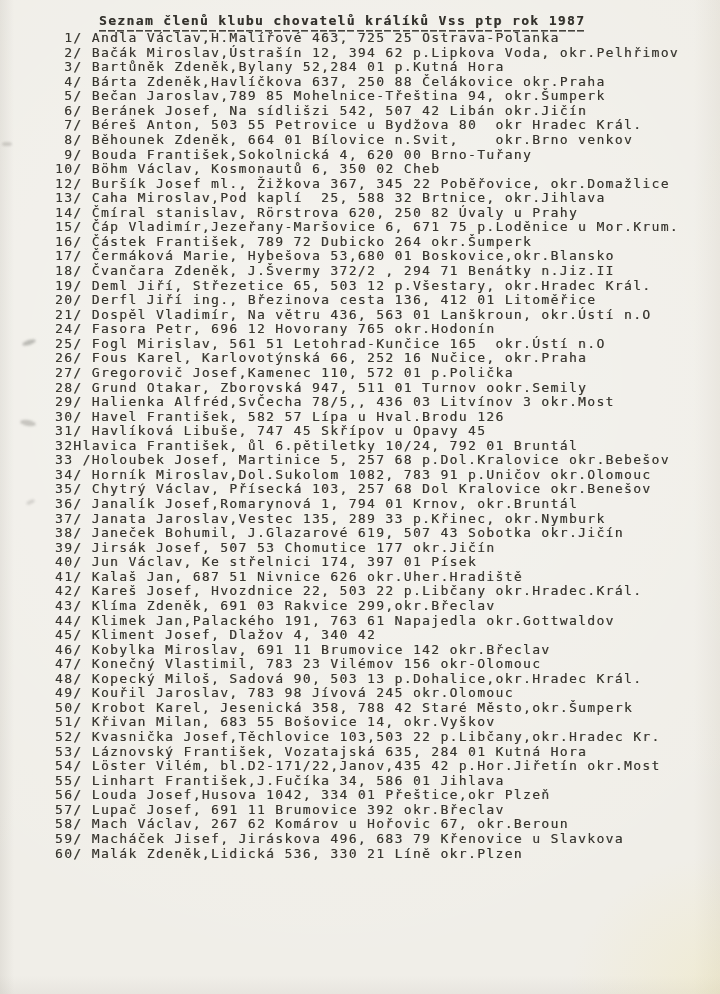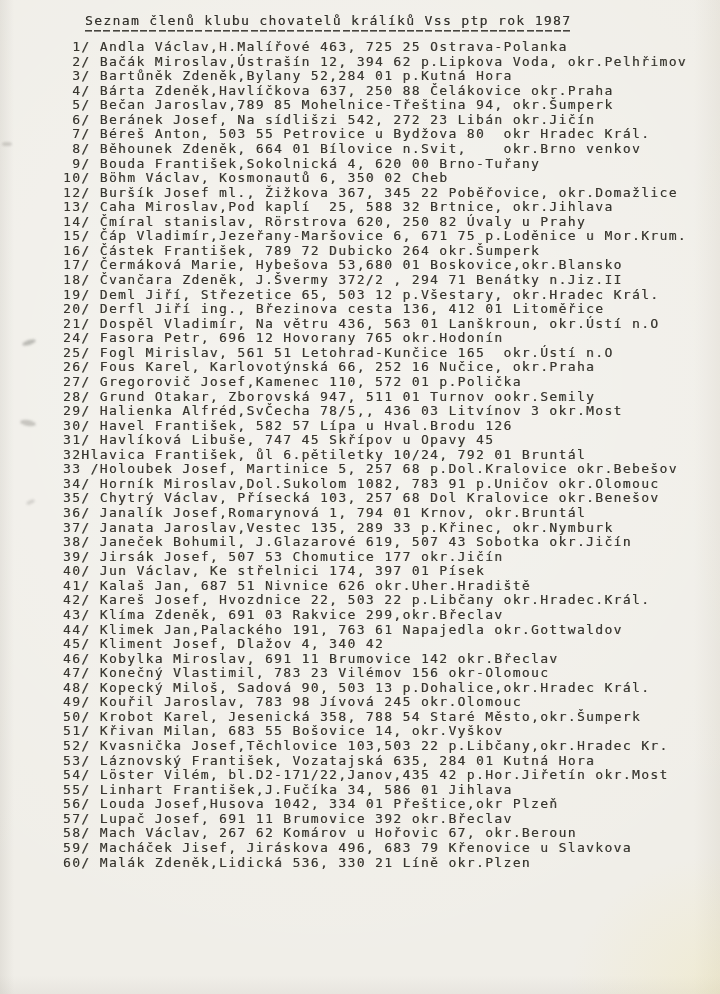--- a/index.html
+++ b/index.html
@@ -17,41 +17,40 @@
       radial-gradient(30% 20% at 100% 100%, rgba(238,228,170,0.35), rgba(238,228,170,0) 70%),
       linear-gradient(to right, rgba(170,165,155,0.20) 0px, rgba(170,165,155,0) 14px),
       linear-gradient(to left, rgba(180,170,150,0.14) 0px, rgba(180,170,150,0) 26px),
       linear-gradient(to top, rgba(170,165,155,0.12) 0px, rgba(170,165,155,0) 18px),
       #f0eee8;
     font-family: "DejaVu Sans Mono", "Liberation Mono", monospace;
     color: #35332e;
   }
   .doc-title {
     position: absolute;
-    left: 85px;
+    left: 99px;
     top: 12px;
     margin: 0;
     font-size: 13px;
-    font-weight: normal;
+    font-weight: bold;
     letter-spacing: 1.35px;
     white-space: pre;
     line-height: 17px;
     padding-bottom: 3px;
     color: #34322d;
     text-shadow: 0.3px 0 0 rgba(53,51,46,0.55);
     background:
       repeating-linear-gradient(to right, #45433d 0 7px, rgba(0,0,0,0) 7px 9.2px)
       left bottom / 100% 1.6px no-repeat;
   }
   .member-list {
     position: absolute;
     left: 55px;
-    top: 40px;
+    top: 31px;
     width: 650px;
-    margin-left: 8px;
   }
   .member-list .line {
     white-space: pre;
     font-size: 13px;
     line-height: 14.56px;
     letter-spacing: 1.35px;
     color: #38362f;
     text-shadow: 0.35px 0 0 rgba(56,54,47,0.5);
   }
   .smudge {
@@ -69,21 +68,21 @@
 
 <div class="paper">
   <h1 class="doc-title">Seznam členů klubu chovatelů králíků Vss ptp rok 1987</h1>
 
   <div class="member-list">
       <div class="line"> 1/ Andla Václav,H.Malířové 463, 725 25 Ostrava-Polanka</div>
       <div class="line"> 2/ Bačák Miroslav,Ústrašín 12, 394 62 p.Lipkova Voda, okr.Pelhřimov</div>
       <div class="line"> 3/ Bartůněk Zdeněk,Bylany 52,284 01 p.Kutná Hora</div>
       <div class="line"> 4/ Bárta Zdeněk,Havlíčkova 637, 250 88 Čelákovice okr.Praha</div>
       <div class="line"> 5/ Bečan Jaroslav,789 85 Mohelnice-Třeština 94, okr.Šumperk</div>
-      <div class="line"> 6/ Beránek Josef, Na sídlišzi 542, 272 23 Libán okr.Jičín</div>
+      <div class="line"> 6/ Beránek Josef, Na sídlišzi 542, 507 42 Libán okr.Jičín</div>
       <div class="line"> 7/ Béreš Anton, 503 55 Petrovice u Bydžova 80  okr Hradec Král.</div>
       <div class="line"> 8/ Běhounek Zdeněk, 664 01 Bílovice n.Svit,    okr.Brno venkov</div>
       <div class="line"> 9/ Bouda František,Sokolnická 4, 620 00 Brno-Tuřany</div>
       <div class="line">10/ Böhm Václav, Kosmonautů 6, 350 02 Cheb</div>
       <div class="line">12/ Buršík Josef ml., Žižkova 367, 345 22 Poběřovice, okr.Domažlice</div>
       <div class="line">13/ Caha Miroslav,Pod kaplí  25, 588 32 Brtnice, okr.Jihlava</div>
       <div class="line">14/ Čmíral stanislav, Rörstrova 620, 250 82 Úvaly u Prahy</div>
       <div class="line">15/ Čáp Vladimír,Jezeřany-Maršovice 6, 671 75 p.Loděnice u Mor.Krum.</div>
       <div class="line">16/ Částek František, 789 72 Dubicko 264 okr.Šumperk</div>
       <div class="line">17/ Čermáková Marie, Hybešova 53,680 01 Boskovice,okr.Blansko</div>
@@ -110,21 +109,21 @@
       <div class="line">40/ Jun Václav, Ke střelnici 174, 397 01 Písek</div>
       <div class="line">41/ Kalaš Jan, 687 51 Nivnice 626 okr.Uher.Hradiště</div>
       <div class="line">42/ Kareš Josef, Hvozdnice 22, 503 22 p.Libčany okr.Hradec.Král.</div>
       <div class="line">43/ Klíma Zdeněk, 691 03 Rakvice 299,okr.Břeclav</div>
       <div class="line">44/ Klimek Jan,Palackého 191, 763 61 Napajedla okr.Gottwaldov</div>
       <div class="line">45/ Kliment Josef, Dlažov 4, 340 42</div>
       <div class="line">46/ Kobylka Miroslav, 691 11 Brumovice 142 okr.Břeclav</div>
       <div class="line">47/ Konečný Vlastimil, 783 23 Vilémov 156 okr-Olomouc</div>
       <div class="line">48/ Kopecký Miloš, Sadová 90, 503 13 p.Dohalice,okr.Hradec Král.</div>
       <div class="line">49/ Kouřil Jaroslav, 783 98 Jívová 245 okr.Olomouc</div>
-      <div class="line">50/ Krobot Karel, Jesenická 358, 788 54 Staré Město,okr.Šumperk</div>
+      <div class="line">50/ Krobot Karel, Jesenická 358, 788 42 Staré Město,okr.Šumperk</div>
       <div class="line">51/ Křivan Milan, 683 55 Bošovice 14, okr.Vyškov</div>
       <div class="line">52/ Kvasnička Josef,Těchlovice 103,503 22 p.Libčany,okr.Hradec Kr.</div>
       <div class="line">53/ Láznovský František, Vozatajská 635, 284 01 Kutná Hora</div>
       <div class="line">54/ Löster Vilém, bl.D2-171/22,Janov,435 42 p.Hor.Jiřetín okr.Most</div>
       <div class="line">55/ Linhart František,J.Fučíka 34, 586 01 Jihlava</div>
       <div class="line">56/ Louda Josef,Husova 1042, 334 01 Přeštice,okr Plzeň</div>
       <div class="line">57/ Lupač Josef, 691 11 Brumovice 392 okr.Břeclav</div>
       <div class="line">58/ Mach Václav, 267 62 Komárov u Hořovic 67, okr.Beroun</div>
       <div class="line">59/ Macháček Jisef, Jiráskova 496, 683 79 Křenovice u Slavkova</div>
       <div class="line">60/ Malák Zdeněk,Lidická 536, 330 21 Líně okr.Plzen</div>

